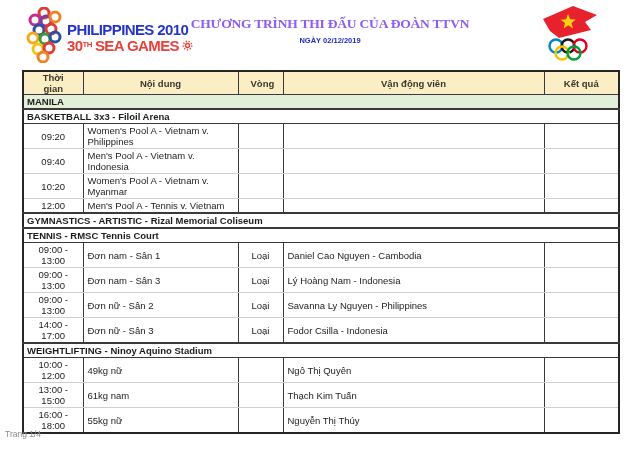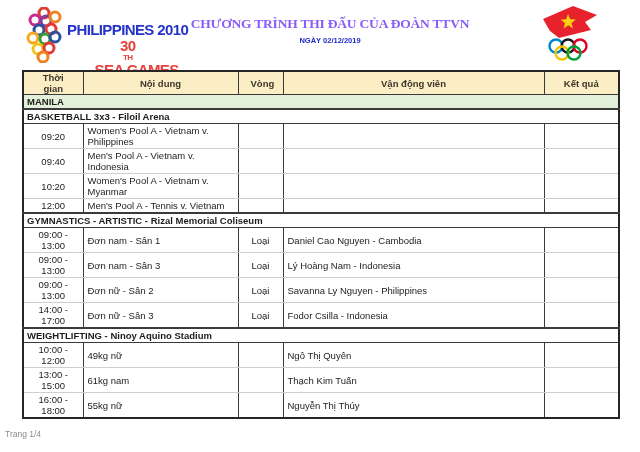--- a/index.html
+++ b/index.html
@@ -5,23 +5,23 @@
   * { box-sizing: border-box; }
   html,body { margin:0; padding:0; background:#ffffff; }
   .page {
     position:relative; width:640px; height:452px; background:#fff; overflow:hidden;
     font-family:"Liberation Sans", sans-serif; color:#1c1c1c;
   }
   
   .logo-left { position:absolute; left:26px; top:7px; display:flex; align-items:flex-start; }
   .logo-text { margin-left:5px; padding-top:15px; line-height:1.05; white-space:nowrap; }
   .logo-line1 { color:#2433C9; font-weight:bold; font-size:15px; letter-spacing:-0.6px; }
-  .logo-line2 { color:#E8403A; font-weight:bold; font-size:15px; letter-spacing:-0.6px; display:flex; align-items:center;flex-direction:column; }
+  .logo-line2 { color:#E8403A; font-weight:bold; font-size:15px; letter-spacing:-0.6px; display:flex; align-items:center; }
   .logo-line2 sup { font-size:8px; vertical-align:super; }
-  .logo-line2 .sp { margin-left:18px; }
+  .logo-line2 .sp { margin-left:3px; }
   .sun { margin-left:3px; }
   .title-block { position:absolute; left:180px; width:300px; top:16px; text-align:center; }
   .title { color:#8b5cf6; font-weight:bold; font-size:13.5px; letter-spacing:-0.2px; white-space:nowrap;font-family:Liberation Serif, serif; }
   .date { color:#1F2BC8; font-weight:bold; font-size:7.5px; margin-top:4px; }
   .logo-right { position:absolute; right:40px; top:4px; }
   
   table.schedule {
     position:absolute; left:22px; top:70px; width:596px;
     border-collapse:collapse; table-layout:fixed;
     border:2px solid #262626;
@@ -156,20 +156,23 @@
         <tr class="data">
           <td class="c-time">12:00</td>
           <td class="c-content">Men's Pool A - Tennis v. Vietnam</td>
           <td class="c-round"></td>
           <td class="c-ath"></td>
           <td class="c-res"></td>
         </tr>
         <tr class="section">
           <td colspan="5">GYMNASTICS - ARTISTIC - Rizal Memorial Coliseum</td>
         </tr>
+        <tr class="section">
+          <td colspan="5">TENNIS - RMSC Tennis Court</td>
+        </tr>
         <tr class="data">
           <td class="c-time">09:00 - 13:00</td>
           <td class="c-content">Đơn nam - Sân 1</td>
           <td class="c-round">Loại</td>
           <td class="c-ath">Daniel Cao Nguyen - Cambodia</td>
           <td class="c-res"></td>
         </tr>
         <tr class="data">
           <td class="c-time">09:00 - 13:00</td>
           <td class="c-content">Đơn nam - Sân 3</td>

